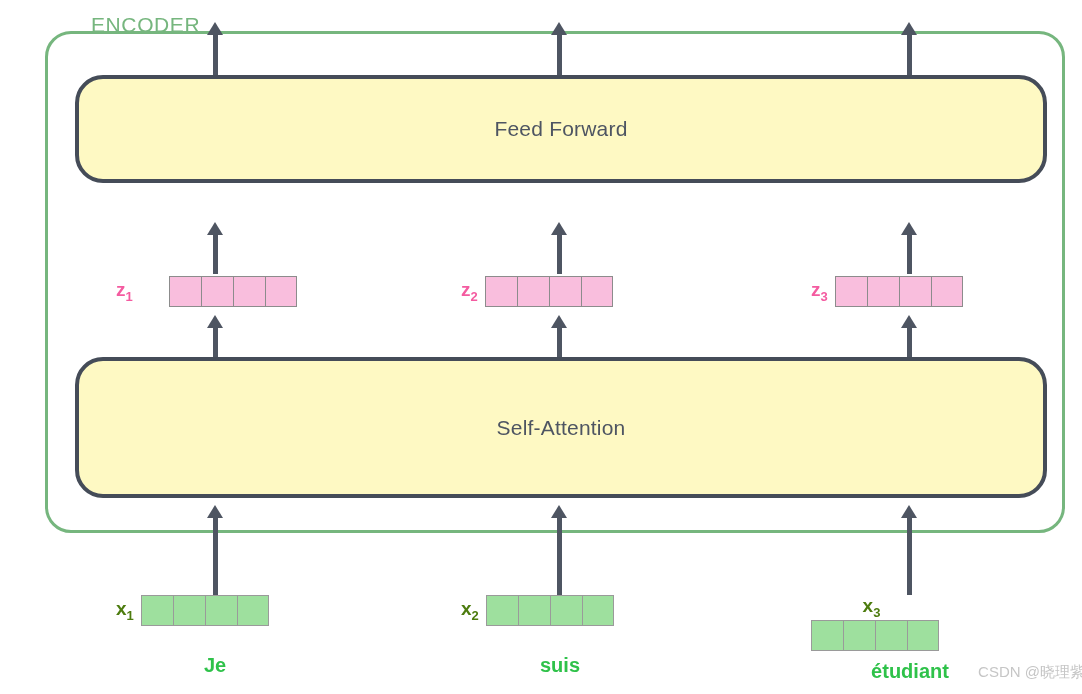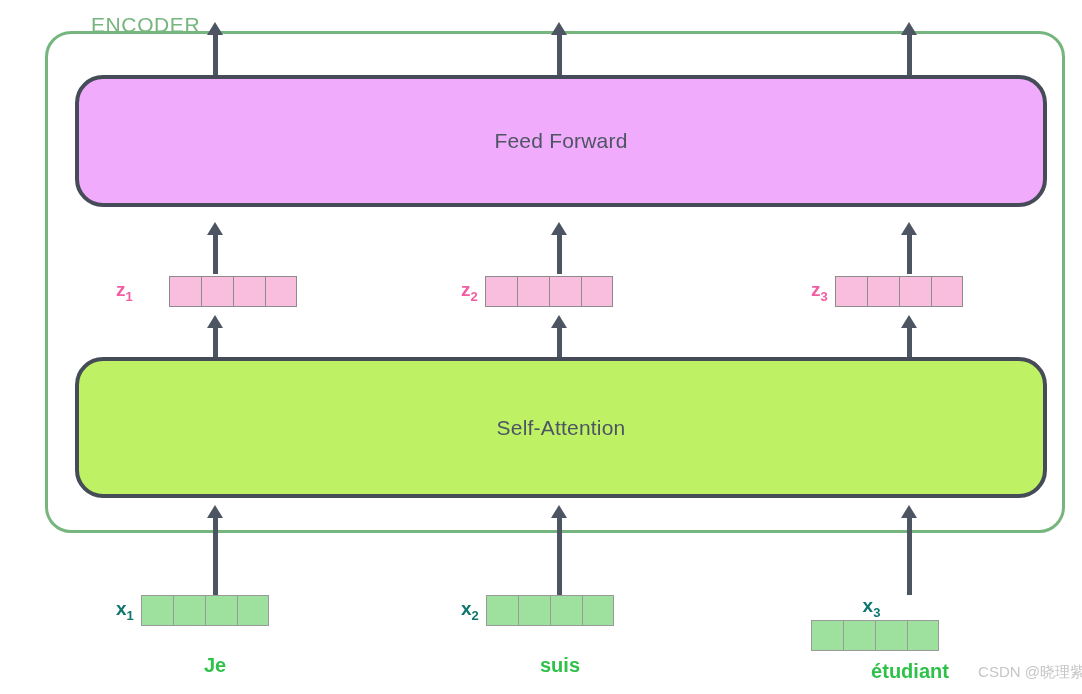--- a/index.html
+++ b/index.html
@@ -55,29 +55,29 @@
   .sublayer .sublayer-title {
     font-size: 21px;
     color: #4e5562;
     font-family: "Liberation Sans", sans-serif;
     letter-spacing: 0.2px;
   }
   .ff-block {
     left: 58px;
     top: 75px;
     width: 972px;
-    height: 132px;
-    background: #f0abfc;
+    height: 108px;
+    background: #fef9c3;
   }
   .sa-block {
     left: 58px;
     top: 357px;
     width: 972px;
     height: 141px;
-    background: #bef264;
+    background: #fef9c3;
   }
 
   
   .arrow {
     position: absolute;
     width: 16px;
   }
   .arrow .shaft {
     position: absolute;
     left: 6px;
@@ -125,21 +125,21 @@
     border: 1px solid #9a9a9a;
     border-right: none;
   }
   .cell:last-child {
     border-right: 1px solid #9a9a9a;
   }
 
   .z-vector .vector-label { color: #f45ba0; }
   .z-vector .cell { background: #f9bedd; border-color: #8c8c8c; }
 
-  .x-vector .vector-label { color: #0f766e; }
+  .x-vector .vector-label { color: #4d7c0f; }
   .x-vector .cell { background: #9ee09e; border-color: #9a9a9a; }
 
   
   .token-word {
     position: absolute;
     font-size: 20px;
     font-weight: bold;
     color: #2fc24a;
     font-family: "Liberation Sans", sans-serif;
     text-align: center;

